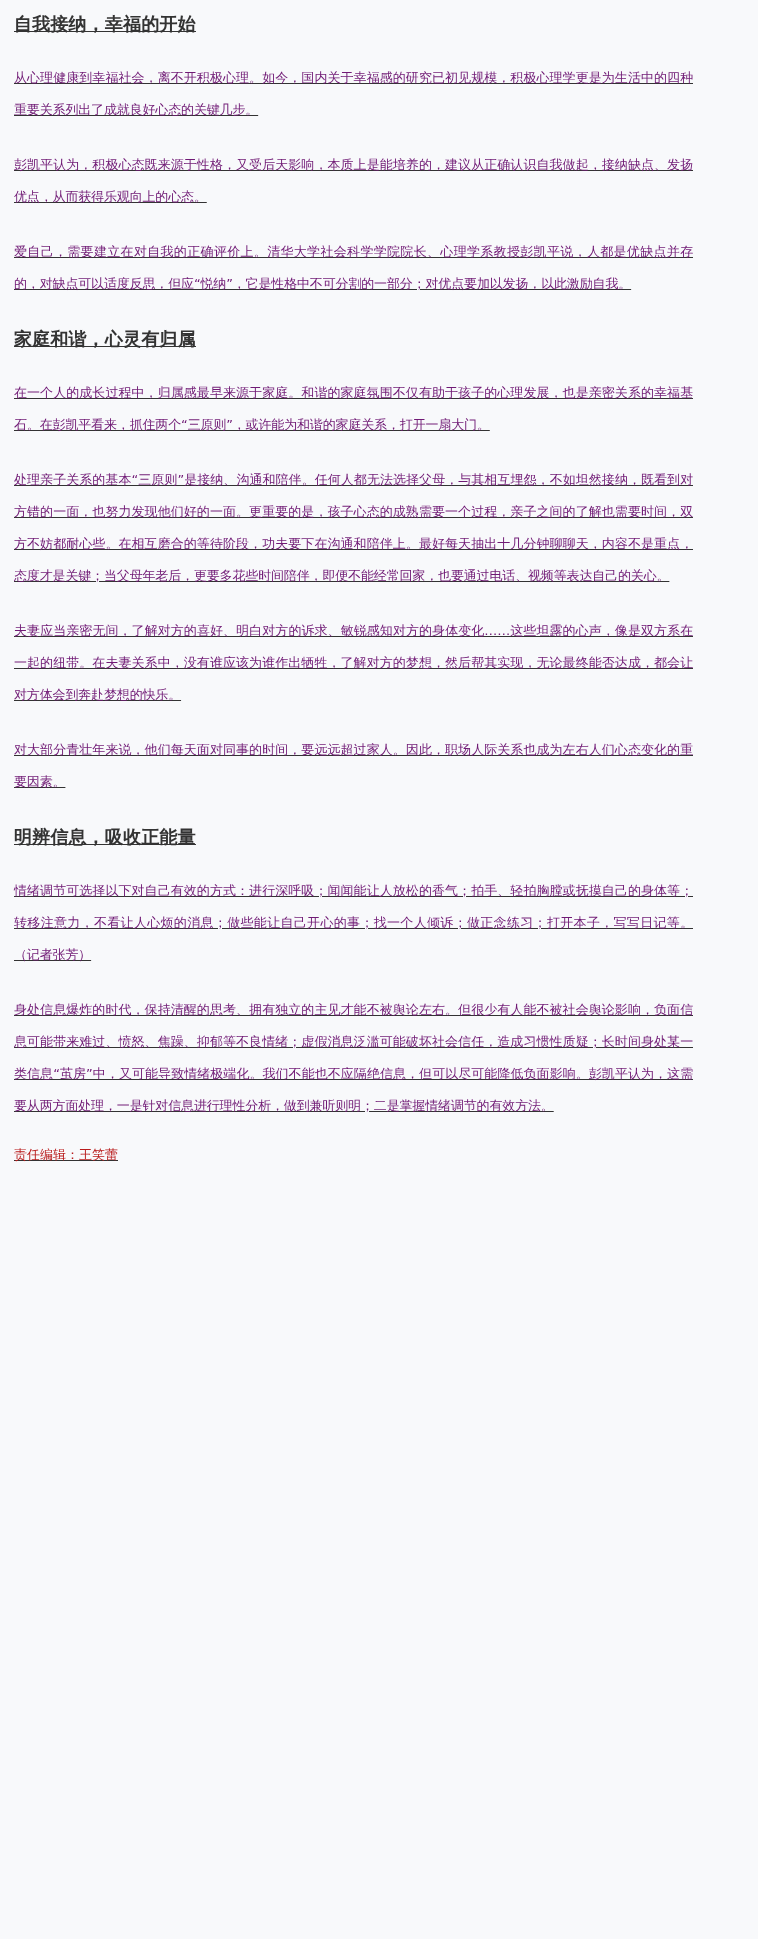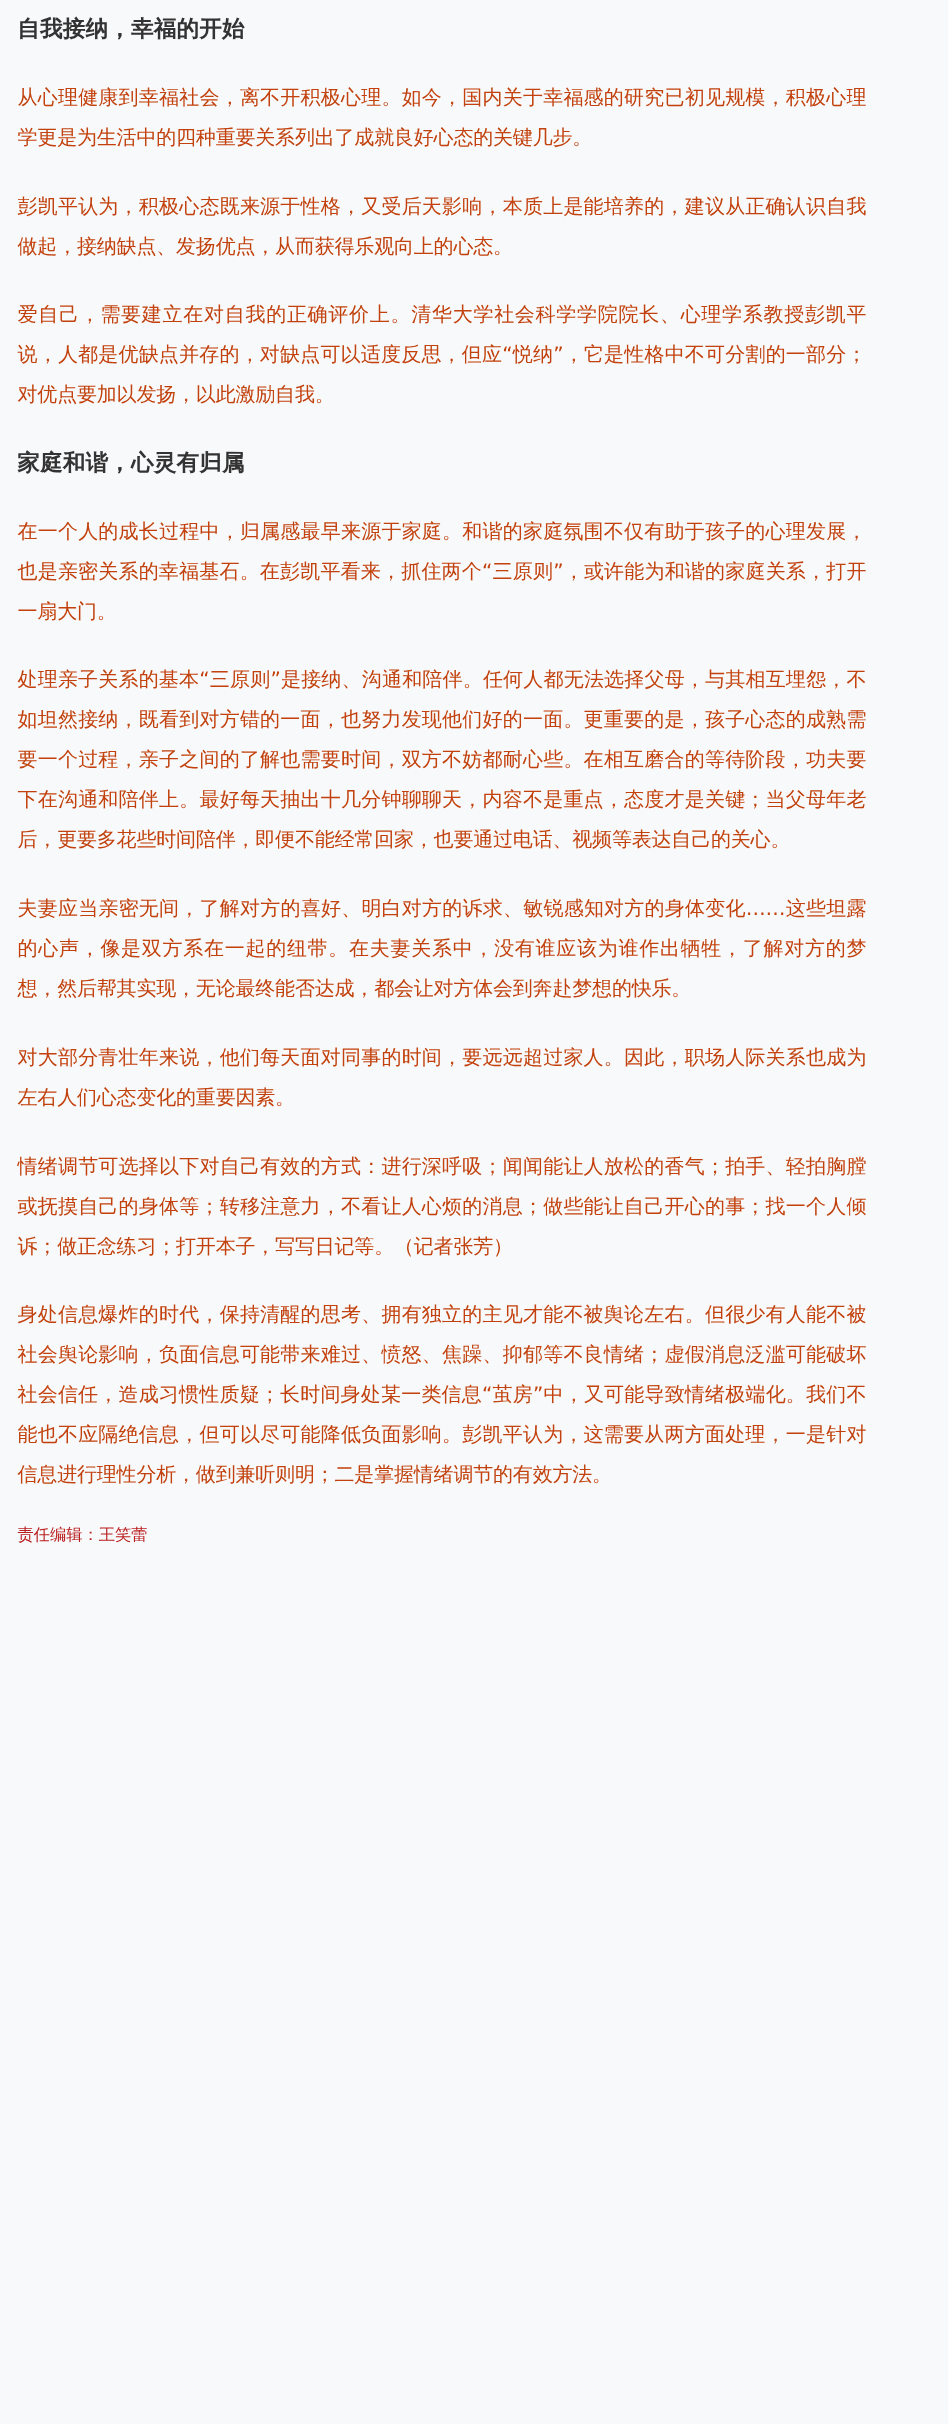--- a/index.html
+++ b/index.html
@@ -11,34 +11,35 @@
       width: 758px;
       height: 1939px;
       overflow: hidden;
       font-family: "DejaVu Sans", "Liberation Sans", sans-serif;
       color: #333333;
     }
     .article {
       padding: 8px 14px 0 14px;
       box-sizing: border-box;
       width: 707px;
+      text-decoration: underline;
     }
     .section-heading {
       font-size: 18px;
       font-weight: bold;
       line-height: 32px;
       margin: 0 0 22px 0;
       color: #333333;
       letter-spacing: 0.2px;
     }
     .para {
-      font-size: 16px;
+      font-size: 13px;
       line-height: 32px;
       margin: 0 0 23px 0;
-      color: #c2410c;
+      color: #701a75;
       text-align: justify;
       letter-spacing: -0.15px;
     }
     .editor {
       font-size: 13px;
       line-height: 20px;
       color: #b91c1c;
       margin-top: 8px;
     }
   </style>
@@ -52,17 +53,18 @@
   <p class="para">彭凯平认为，积极心态既来源于性格，又受后天影响，本质上是能培养的，建议从正确认识自我做起，接纳缺点、发扬优点，从而获得乐观向上的心态。</p>
   <p class="para">爱自己，需要建立在对自我的正确评价上。清华大学社会科学学院院长、心理学系教授彭凯平说，人都是优缺点并存的，对缺点可以适度反思，但应“悦纳”，它是性格中不可分割的一部分；对优点要加以发扬，以此激励自我。</p>
 
   <h3 class="section-heading">家庭和谐，心灵有归属</h3>
   <p class="para">在一个人的成长过程中，归属感最早来源于家庭。和谐的家庭氛围不仅有助于孩子的心理发展，也是亲密关系的幸福基石。在彭凯平看来，抓住两个“三原则”，或许能为和谐的家庭关系，打开一扇大门。</p>
   <p class="para">处理亲子关系的基本“三原则”是接纳、沟通和陪伴。任何人都无法选择父母，与其相互埋怨，不如坦然接纳，既看到对方错的一面，也努力发现他们好的一面。更重要的是，孩子心态的成熟需要一个过程，亲子之间的了解也需要时间，双方不妨都耐心些。在相互磨合的等待阶段，功夫要下在沟通和陪伴上。最好每天抽出十几分钟聊聊天，内容不是重点，态度才是关键；当父母年老后，更要多花些时间陪伴，即便不能经常回家，也要通过电话、视频等表达自己的关心。</p>
   <p class="para">夫妻应当亲密无间，了解对方的喜好、明白对方的诉求、敏锐感知对方的身体变化……这些坦露的心声，像是双方系在一起的纽带。在夫妻关系中，没有谁应该为谁作出牺牲，了解对方的梦想，然后帮其实现，无论最终能否达成，都会让对方体会到奔赴梦想的快乐。</p>
 
   <p class="para">对大部分青壮年来说，他们每天面对同事的时间，要远远超过家人。因此，职场人际关系也成为左右人们心态变化的重要因素。</p>
 
+  <h3 class="section-heading">明辨信息，吸收正能量</h3>
   <p class="para">情绪调节可选择以下对自己有效的方式：进行深呼吸；闻闻能让人放松的香气；拍手、轻拍胸膛或抚摸自己的身体等；转移注意力，不看让人心烦的消息；做些能让自己开心的事；找一个人倾诉；做正念练习；打开本子，写写日记等。（记者张芳）</p>
   <p class="para">身处信息爆炸的时代，保持清醒的思考、拥有独立的主见才能不被舆论左右。但很少有人能不被社会舆论影响，负面信息可能带来难过、愤怒、焦躁、抑郁等不良情绪；虚假消息泛滥可能破坏社会信任，造成习惯性质疑；长时间身处某一类信息“茧房”中，又可能导致情绪极端化。我们不能也不应隔绝信息，但可以尽可能降低负面影响。彭凯平认为，这需要从两方面处理，一是针对信息进行理性分析，做到兼听则明；二是掌握情绪调节的有效方法。</p>
 
   <div class="editor">责任编辑：王笑蕾</div>
 </div>
 
 </body></html>

